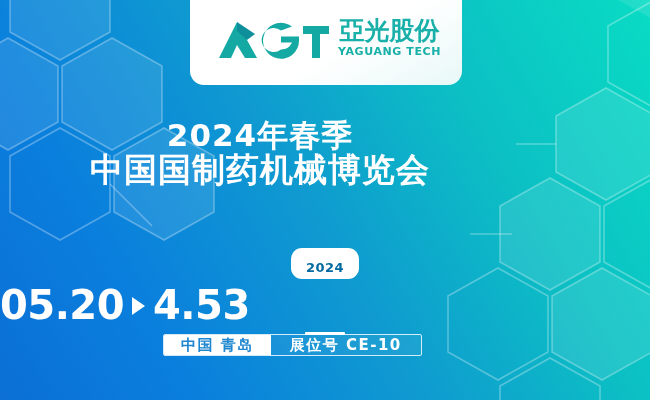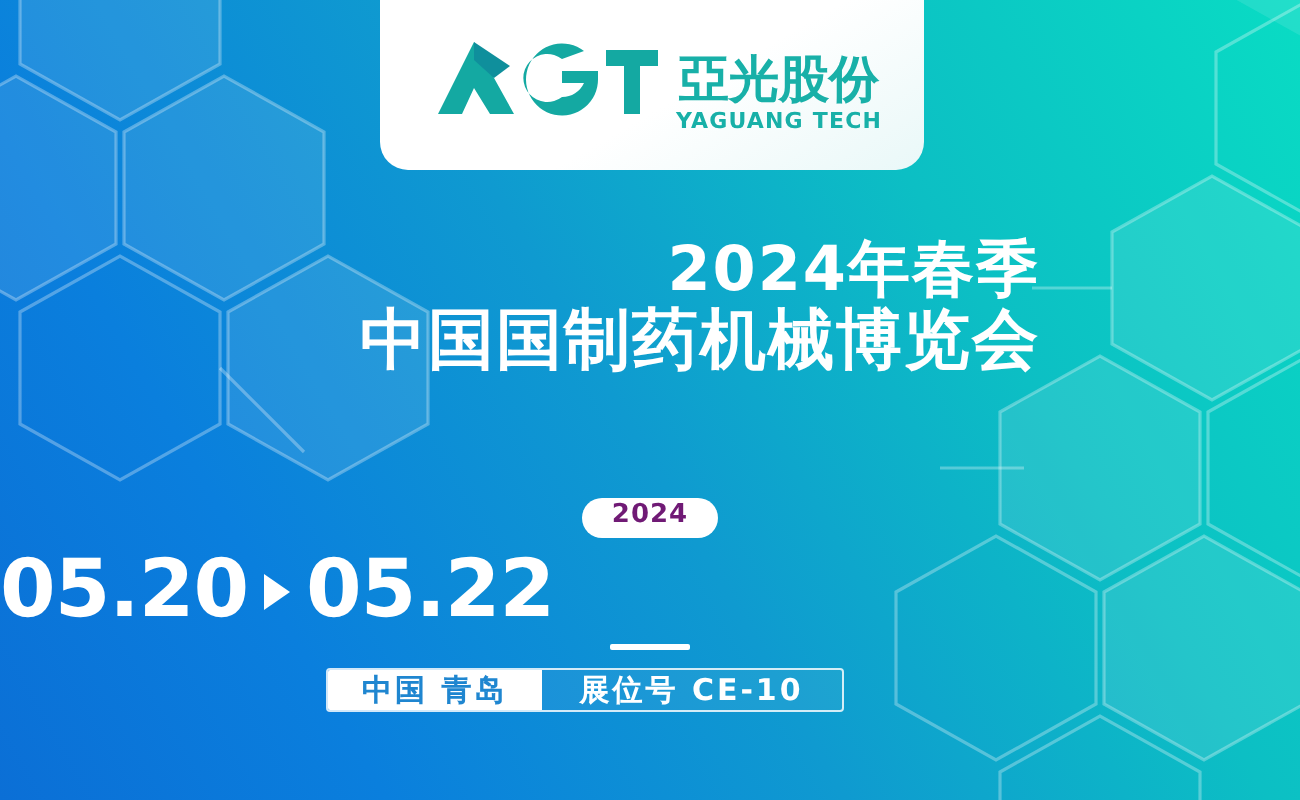--- a/index.html
+++ b/index.html
@@ -30,57 +30,57 @@
   
   .logo-card {
     position:absolute;
     left:190px; top:-14px;
     width:272px; height:99px;
     background:linear-gradient(150deg,#ffffff 0%,#ffffff 58%,#e9f8f8 100%);
     border-radius:0 0 14px 14px;
     display:flex; align-items:center; justify-content:center;
     padding-top:12px;
   }
-  .logo-inner { display:flex; align-items:flex-end; gap:9px; }
+  .logo-inner { display:flex; align-items:flex-start; gap:9px; }
 
   .logo-mark { display:block; }
 
   .logo-cn-wrap { display:flex; flex-direction:column; align-items:center; line-height:1; }
   .logo-cn {
     font-family:"DejaVu Sans", sans-serif;
     font-size:25px; font-weight:bold; color:#18b0a8;
     letter-spacing:0px;
   }
   .logo-en {
     font-family:"DejaVu Sans", sans-serif;
     font-size:11px; font-weight:bold; color:#18b0a8;
     letter-spacing:0.6px; margin-top:3px;
   }
 
   
-  .title-block { position:absolute; left:0; top:118px; width:520px; text-align:right; }
+  .title-block { position:absolute; left:0; top:118px; width:520px; text-align:center; }
   .title-line1 {
     font-family:"DejaVu Sans", sans-serif;
     font-size:31px; font-weight:bold; color:#ffffff;
     letter-spacing:1px; line-height:1.1;
   }
   .title-line2 {
     font-family:"DejaVu Sans", sans-serif;
     font-size:33px; font-weight:bold; color:#ffffff;
     letter-spacing:1px; line-height:1.1; 
   }
 
   
   .date-block { position:absolute; left:0; top:248px; width:650px; text-align:center; }
   .year-pill {
     display:inline-block;
-    background:#ffffff; color:#701a75;
+    background:#ffffff; color:#0369a1;
     font-family:"DejaVu Sans", sans-serif;
     font-size:13px; font-weight:bold;
-    padding:1px 15px 3px;
+    padding:12px 15px 3px;
     border-radius:11px;
     letter-spacing:0.5px;
     line-height:1.25;
   }
   .date-row {
     margin-top:6px;
     display:flex; align-items:center; justify-content:flex-start; gap:8px;
     color:#ffffff;
   }
   .date-num {
@@ -203,21 +203,21 @@
   <div class="title-block">
     <div class="title-line1">2024年春季</div>
     <div class="title-line2">中国国制药机械博览会</div>
   </div>
 
   <div class="date-block">
     <span class="year-pill">2024</span>
     <div class="date-row">
       <span class="date-num">05.20</span>
       <span class="date-arrow"></span>
-      <span class="date-num">05.22</span>
+      <span class="date-num">4.53</span>
     </div>
     <div class="date-rule"></div>
   </div>
 
   <div class="loc-bar">
     <div class="loc-city">中国 青岛</div>
     <div class="loc-booth">展位号 CE-10</div>
   </div>
 
 </div>

